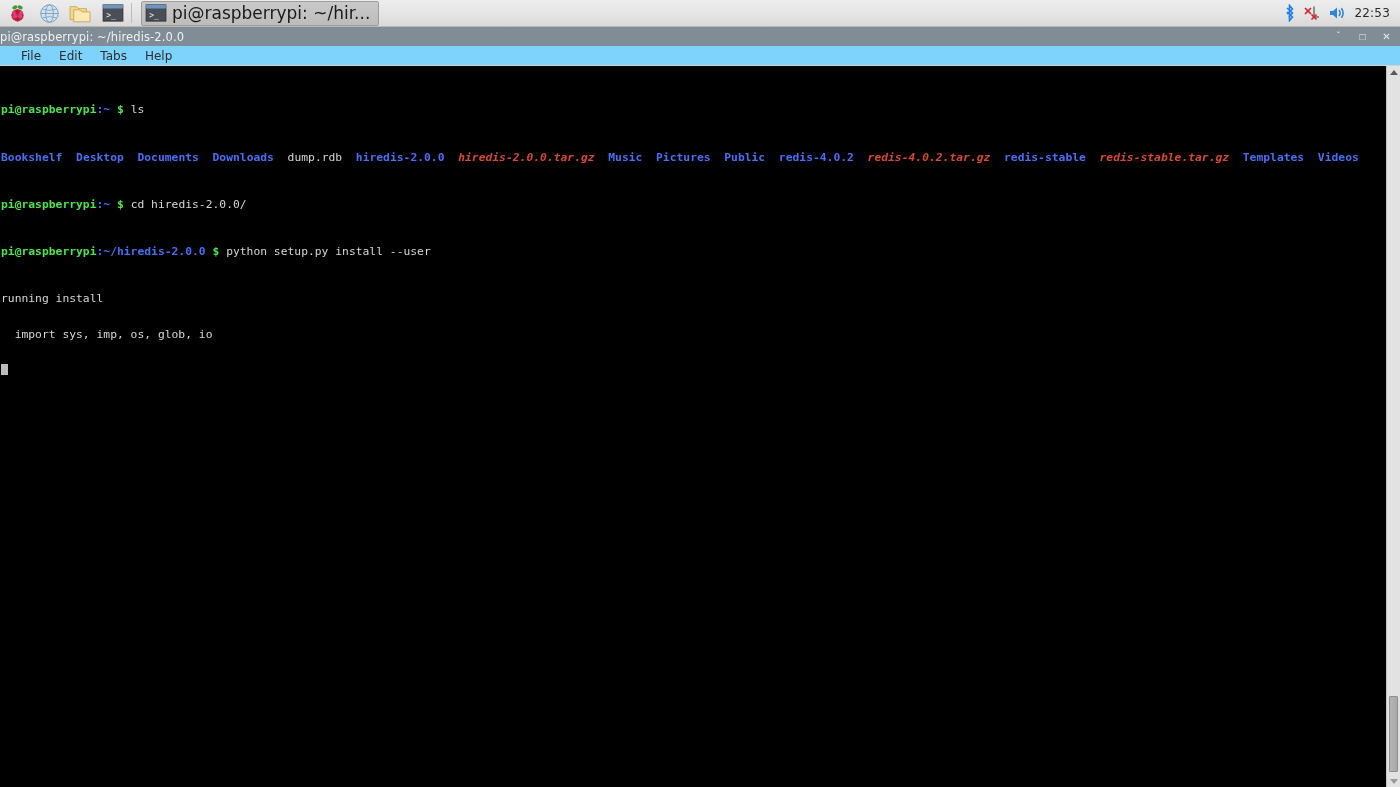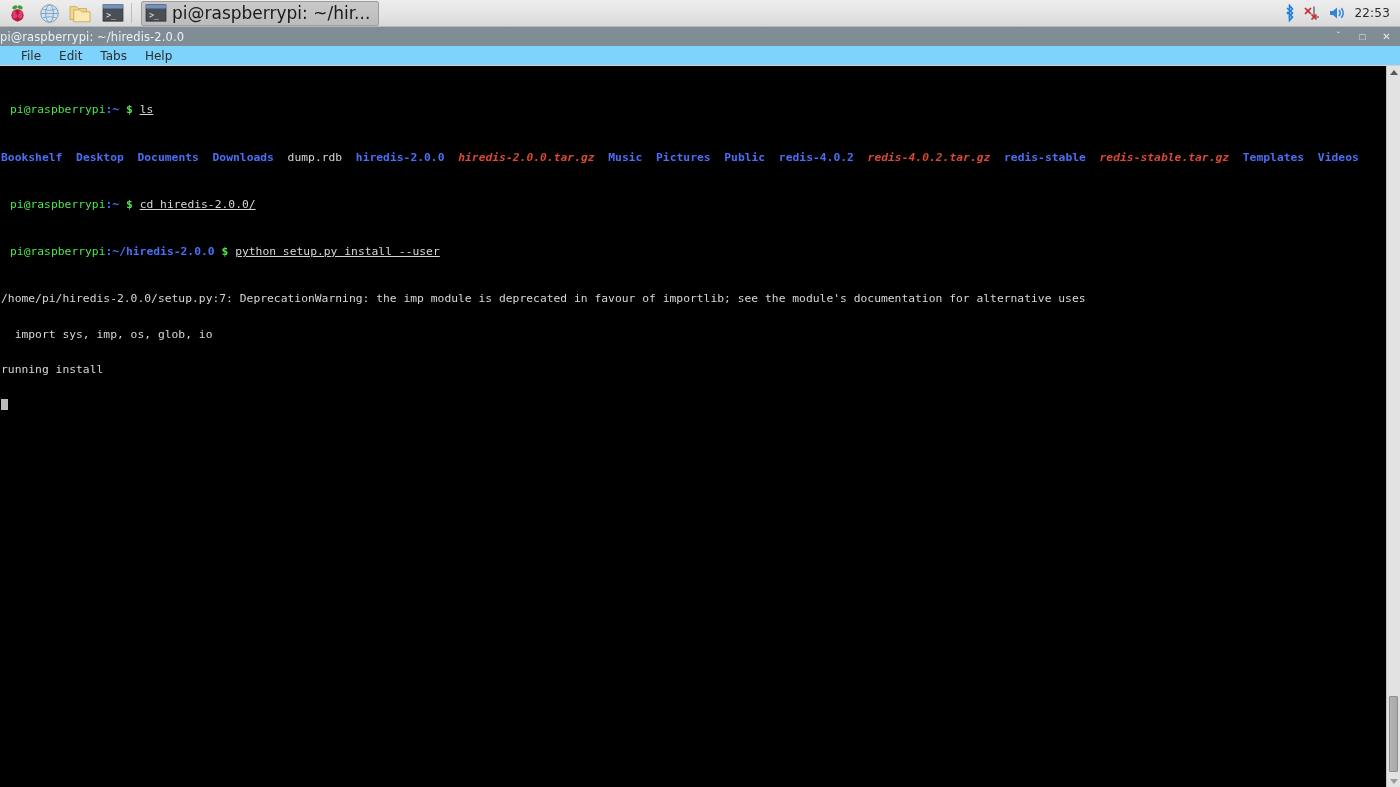--- a/index.html
+++ b/index.html
@@ -136,24 +136,24 @@
     padding: 3px 0 0 1px;
     font-family: "DejaVu Sans Mono", monospace;
     font-size: 11.3px;
     line-height: 11.8px;
     color: #d6d6d6;
     white-space: pre;
     overflow: hidden;
     letter-spacing: 0.02px;
   }
   .ln { display: block; height: 11.8px; }
-  .c-user   { color: #4ee44e; font-weight: normal; margin-left: 9px; }
+  .c-user   { color: #4ee44e; font-weight: bold; }
   .c-path   { color: #4a6ef5; font-weight: bold; }
   .c-dollar { color: #4ee44e; font-weight: bold; }
-  .c-cmd    { color: #d6d6d6; text-decoration: underline; }
+  .c-cmd    { color: #d6d6d6; }
   .c-dir    { color: #4a6ef5; font-weight: bold; }
   .c-arc    { color: #d64937; font-weight: bold; font-style: italic; }
   .c-file   { color: #d6d6d6; }
   .c-out    { color: #d6d6d6; }
   .cursor {
     display: inline-block;
     width: 6.8px; height: 11px;
     background: #bcbcbc;
     vertical-align: -1px;
   }
@@ -294,23 +294,22 @@
     <div id="term-text">
 
       <span class="ln"><span class="c-user">pi@raspberrypi</span><span class="c-path">:~</span> <span class="c-dollar">$</span> <span class="c-cmd">ls</span></span>
 
       <span class="ln" id="ls-line"><span class="c-dir">Bookshelf</span>  <span class="c-dir">Desktop</span>  <span class="c-dir">Documents</span>  <span class="c-dir">Downloads</span>  <span class="c-file">dump.rdb</span>  <span class="c-dir">hiredis-2.0.0</span>  <span class="c-arc">hiredis-2.0.0.tar.gz</span>  <span class="c-dir">Music</span>  <span class="c-dir">Pictures</span>  <span class="c-dir">Public</span>  <span class="c-dir">redis-4.0.2</span>  <span class="c-arc">redis-4.0.2.tar.gz</span>  <span class="c-dir">redis-stable</span>  <span class="c-arc">redis-stable.tar.gz</span>  <span class="c-dir">Templates</span>  <span class="c-dir">Videos</span></span>
 
       <span class="ln"><span class="c-user">pi@raspberrypi</span><span class="c-path">:~</span> <span class="c-dollar">$</span> <span class="c-cmd">cd hiredis-2.0.0/</span></span>
 
       <span class="ln"><span class="c-user">pi@raspberrypi</span><span class="c-path">:~/hiredis-2.0.0</span> <span class="c-dollar">$</span> <span class="c-cmd">python setup.py install --user</span></span>
 
-      <span class="ln c-out">/home/pi/hiredis-2.0.0/setup.py:7: DeprecationWarning: the imp module is deprecated in favour of importlib; see the module's documentation for alternative uses</span>
+      <span class="ln c-out">running install</span>
       <span class="ln c-out">  import sys, imp, os, glob, io</span>
-      <span class="ln c-out">running install</span>
       <span class="ln"><span class="cursor"></span></span>
 
     </div>
 
     <div id="scrollbar">
       <div class="sb-arrow up">
           <div class="sb-tri up"></div>
         </div>
       <div id="sb-thumb"></div>
       <div class="sb-arrow down">

